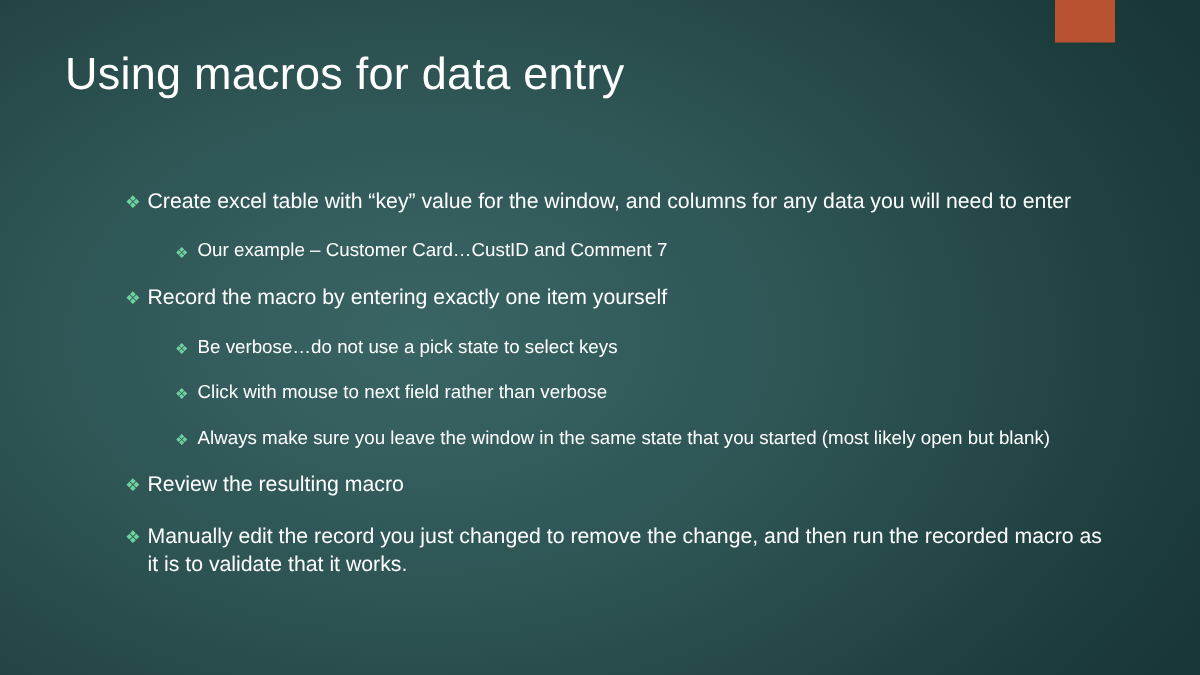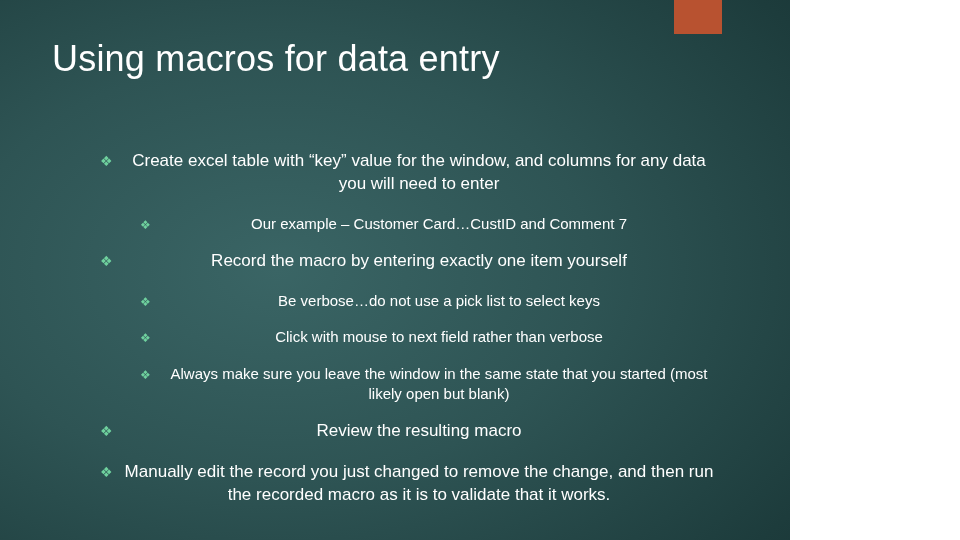--- a/index.html
+++ b/index.html
@@ -6,21 +6,21 @@
     margin: 0;
     padding: 0;
     width: 960px;
     height: 540px;
     overflow: hidden;
     font-family: Arial, "Helvetica Neue", Helvetica, sans-serif;
     color: #ffffff;
   }
   .slide {
     position: relative;
-    width: 790px;
+    width: 960px;
     height: 540px;
     background:
       radial-gradient(ellipse 900px 600px at 35% 50%,
         #3a6565 0%,
         #2e5454 35%,
         #1d3c3c 70%,
         #122b2b 100%);
     box-sizing: border-box;
   }
   .accent-bar {
@@ -68,21 +68,20 @@
     line-height: 1.5;
     color: #6fd19e;
     padding-top: 1px;
   }
   .item-l2 .bullet {
     font-size: 12px;
     padding-top: 2px;
   }
   .txt {
     flex: 1;
-    text-align: center;
   }
 </style>
 </head>
 <body>
 
 <div class="slide">
   <div class="accent-bar"></div>
 
   <div class="title">Using macros for data entry</div>
 
@@ -101,21 +100,21 @@
     </div>
 
     <div class="item-l1">
       <span class="bullet">❖</span>
       <span class="txt">Record the macro by entering exactly one item yourself</span>
     </div>
 
     <div class="sub-group">
       <div class="item-l2">
         <span class="bullet">❖</span>
-        <span class="txt">Be verbose…do not use a pick list to select keys</span>
+        <span class="txt">Be verbose…do not use a pick state to select keys</span>
       </div>
       <div class="item-l2">
         <span class="bullet">❖</span>
         <span class="txt">Click with mouse to next field rather than verbose</span>
       </div>
       <div class="item-l2">
         <span class="bullet">❖</span>
         <span class="txt">Always make sure you leave the window in the same state that you started (most likely open but blank)</span>
       </div>
     </div>

